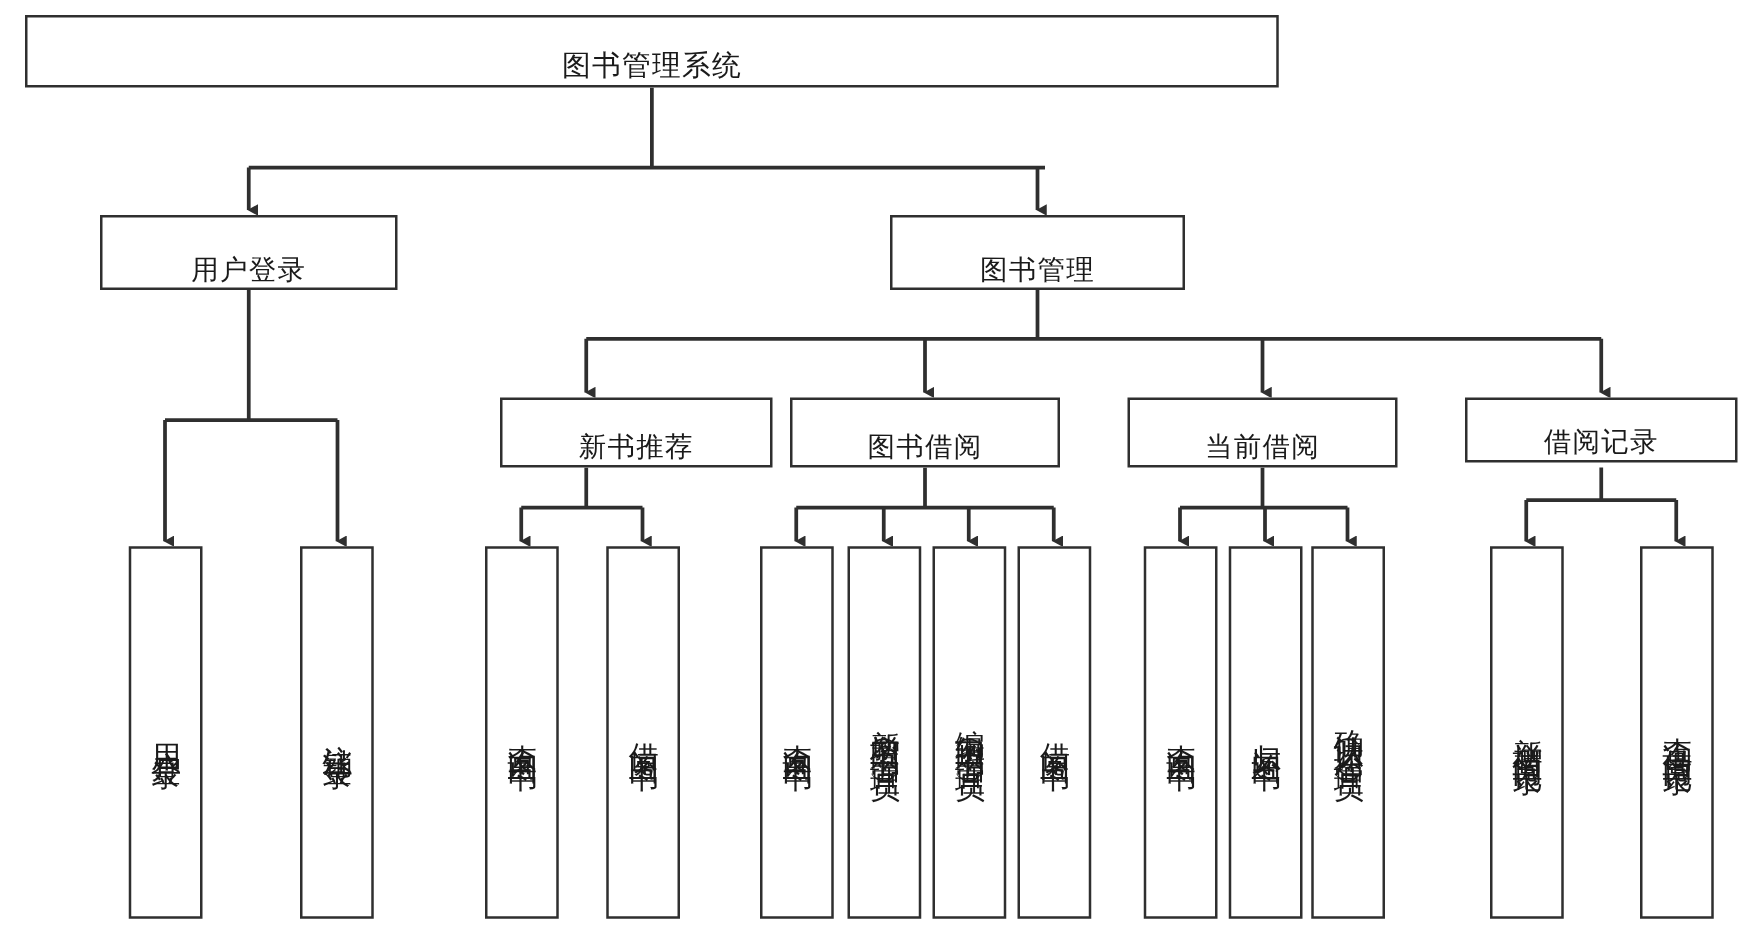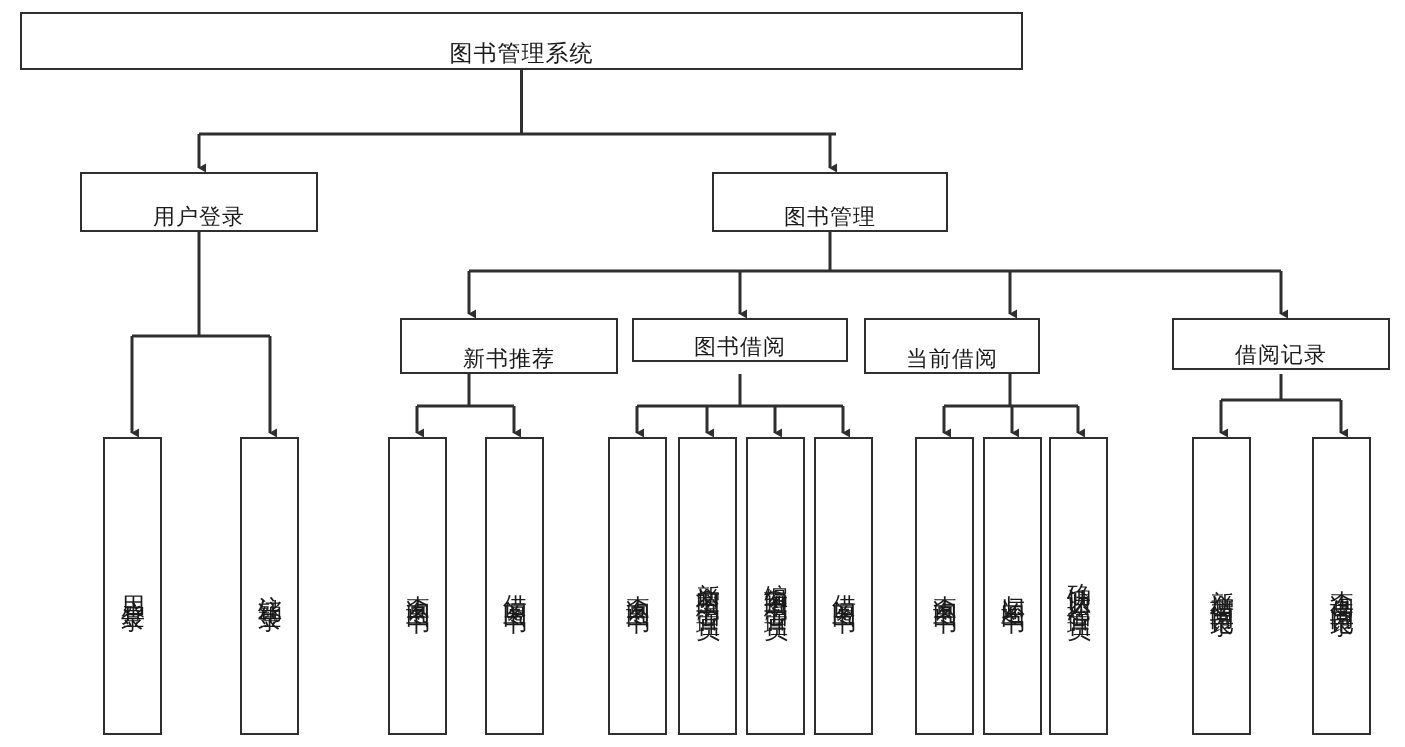--- a/index.html
+++ b/index.html
@@ -130,24 +130,24 @@
   <div class="node horizontal" style="left:80px; top:172px; width:238px; height:60px;">
     <span>用户登录</span>
   </div>
   <div class="node horizontal" style="left:712px; top:172px; width:236px; height:60px;">
     <span>图书管理</span>
   </div>
 
   <div class="node horizontal" style="left:360px; top:318px; width:218px; height:56px;margin-left:40px;">
     <span>新书推荐</span>
   </div>
-  <div class="node horizontal" style="left:632px; top:318px; width:216px; height:44px;">
+  <div class="node horizontal" style="left:632px; top:318px; width:216px; height:56px;">
     <span>图书借阅</span>
   </div>
-  <div class="node horizontal" style="left:864px; top:318px; width:176px; height:56px;">
+  <div class="node horizontal" style="left:902px; top:318px; width:216px; height:56px;">
     <span>当前借阅</span>
   </div>
   <div class="node horizontal" style="left:1172px; top:318px; width:218px; height:52px;">
     <span>借阅记录</span>
   </div>
 
   <div class="node vertical" style="left:103px; top:437px; width:59px; height:298px;">
     <span class="vtext">用户登录</span>
   </div>
   <div class="node vertical" style="left:240px; top:437px; width:59px; height:298px;">

